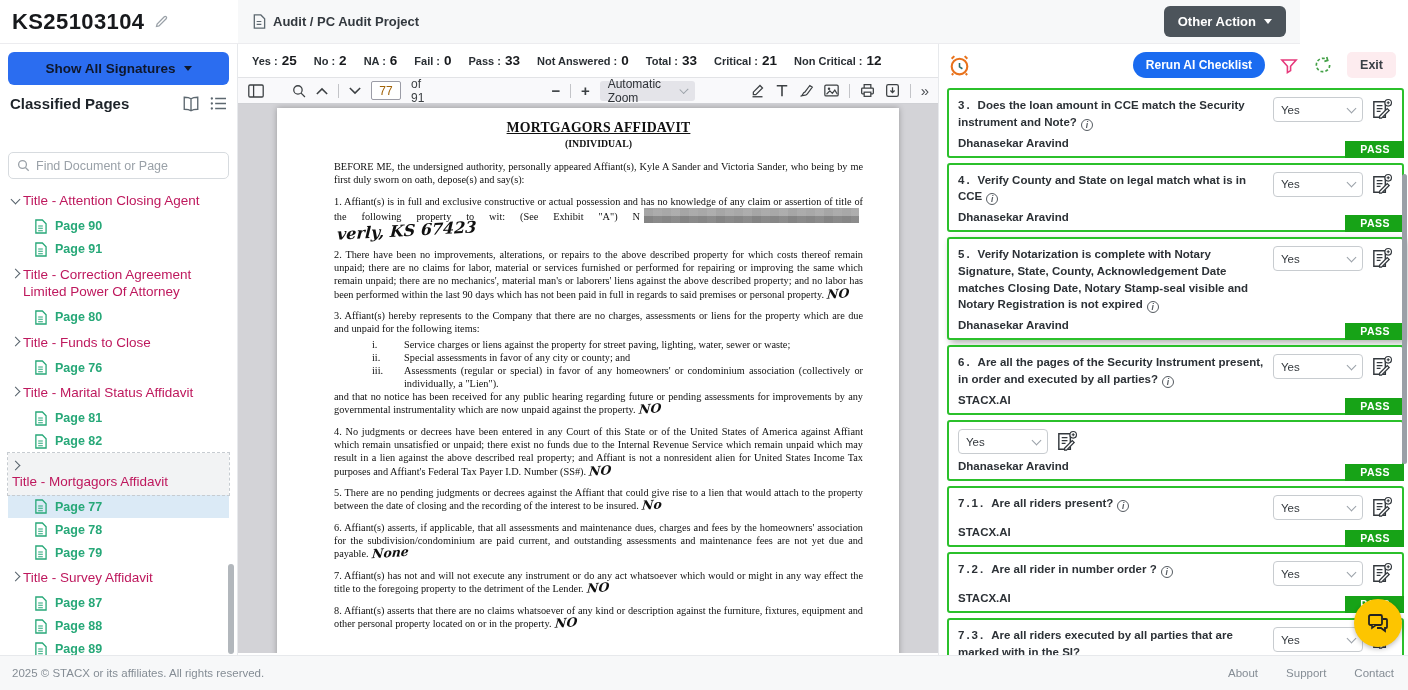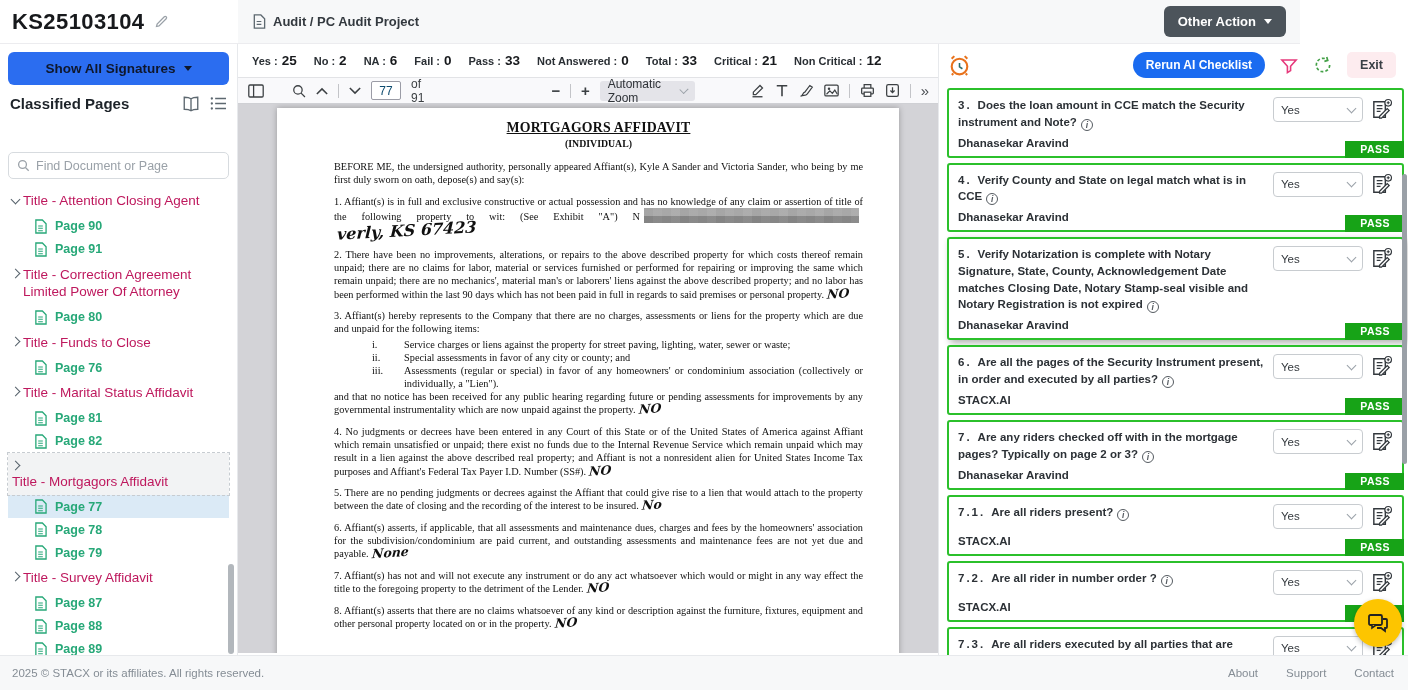--- a/index.html
+++ b/index.html
@@ -39,21 +39,21 @@
   
   #center { position:absolute; left:238px; top:44px; width:700px; height:611px; background:#fff; }
   #stats { height:33px; display:flex; align-items:center; gap:17px; padding-left:14px; }
   .stat { display:flex; align-items:baseline; gap:4px; }
   .stat .sl { font-size:11px; font-weight:700; color:#2a2f34; }
   .stat .sv { font-size:13.5px; font-weight:800; color:#17191c; }
   #pdf-toolbar { height:27px; background:#f9f9fb; border-top:1px solid #e2e3e6; border-bottom:1px solid #cfd0d4;
     display:flex; align-items:center; gap:10px; padding:0 10px; color:#3c4043; }
   .tb-sep { width:1px; height:14px; background:#c3c4c8; }
   .tb-ic { display:flex; align-items:center; justify-content:center; width:20px; height:20px; cursor:pointer; }
-  .pg-input { width:30px; height:19px; border:1px solid #9b9ca6; border-radius:2px; text-align:center; font-size:12px; color:#0c4a6e; font-family:"Liberation Sans",sans-serif; }
+  .pg-input { width:30px; height:19px; border:1px solid #9b9ca6; border-radius:2px; text-align:center; font-size:12px; color:#a16207; font-family:"Liberation Sans",sans-serif; }
   .of-label { font-size:12px; color:#3c4043; }
   .zoom-select { background:#e4e4e9; border-radius:3px; height:20px; width:148px; display:flex; align-items:center;
     justify-content:space-between; padding:0 8px; font-size:12px; color:#2f3338; cursor:pointer; }
   .pm { font-size:15px; font-weight:600; cursor:pointer; color:#3c4043; }
   .dbl-chev { font-size:15px; color:#4a4e53; cursor:pointer; letter-spacing:-1px; }
   #viewer { position:relative; height:549px; background:#d3d3d7; overflow:hidden; padding-top:4px; }
   #page { width:622px; margin:0 39px; height:560px; background:#fff; box-shadow:0 0 6px rgba(0,0,0,.28);
     font-family:"Liberation Serif",serif; color:#101010; padding:11px 36px 0 57px; font-size:10.3px; line-height:1.28; text-align:justify; }
   #page h1 { text-align:center; font-size:13.8px; letter-spacing:.2px; text-decoration:underline; margin-bottom:1px; }
   #page h2 { text-align:center; font-size:9.8px; margin-bottom:10px; }
@@ -554,21 +554,20 @@
               </svg>
             </span>
           </div>
         </div>
       <div class="card-bottom"><span class="author">STACX.AI</span></div>
       <span class="pass">PASS</span>
     </div>
 
     <div class="card">
       <div class="card-top">
-          <div class="q"><span class="q-num">7.</span><span>Are any riders checked off with in the mortgage pages? Typically on page 2 or 3?</span><span class="info"></span></div>
         <div class="controls">
             <div class="fake-select">
               <span>Yes</span>
               <span class="sel-caret"></span>
             </div>
         <span class="note-ic">
               <svg width="23" height="23" viewBox="0 0 24 24" fill="none">
                 <path d="M4 4h12v16H4z" stroke="#33383d" stroke-width="1.5"></path>
                 <path d="M7 8h6M7 11h6M7 14h4" stroke="#33383d" stroke-width="1.3"></path>
                 <path d="M10 19l8-8 2 2-8 8h-2v-2z" fill="#fff" stroke="#33383d" stroke-width="1.3"></path>

